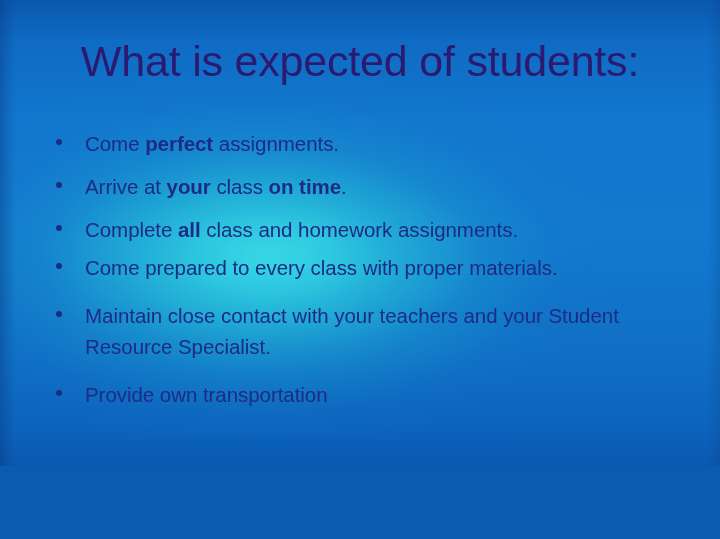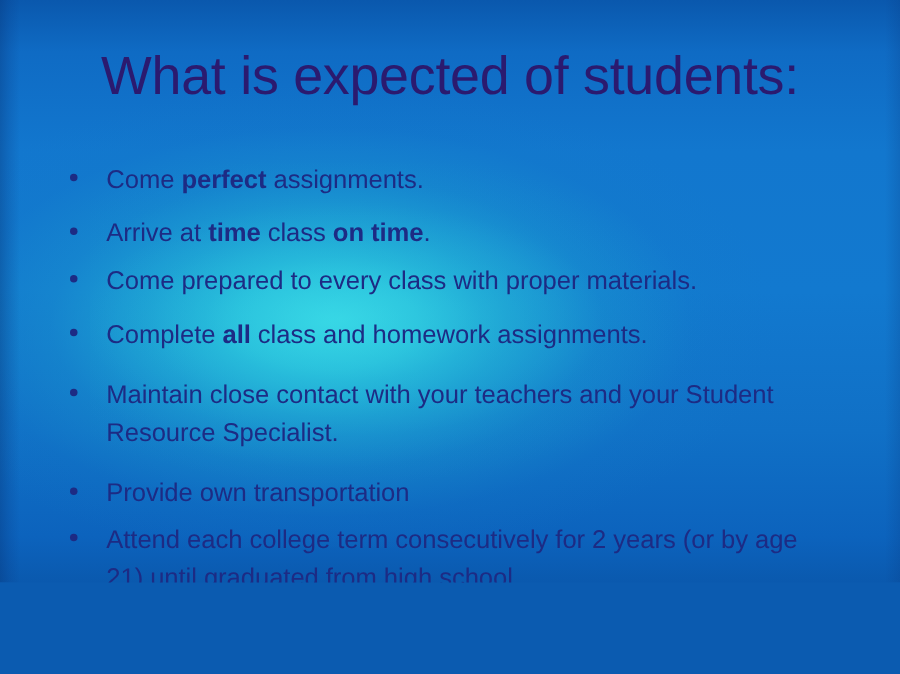--- a/index.html
+++ b/index.html
@@ -140,22 +140,21 @@
   <div id="glow2"></div>
   <div id="leftband"></div>
   <div id="rightband"></div>
 
   <div id="content">
 
     <div id="title">What is expected of students:</div>
 
     <div id="bullets">
         <div class="bullet b0"><span class="dot"></span><span><span>Come </span><span class="bi">perfect</span><span> assignments.</span></span></div>
-        <div class="bullet b1"><span class="dot"></span><span><span>Arrive at </span><b>time</b><span> class </span><span class="bi">on time</span><span>.</span></span></div>
+        <div class="bullet b1"><span class="dot"></span><span><span>Arrive at </span><b>your</b><span> class </span><span class="bi">on time</span><span>.</span></span></div>
+        <div class="bullet b3"><span class="dot"></span><span><span>Complete </span><span class="bi">all</span><span> class and homework assignments.</span></span></div>
         <div class="bullet b2"><span class="dot"></span><span><span>Come prepared to every class with proper materials.</span></span></div>
-        <div class="bullet b3"><span class="dot"></span><span><span>Complete </span><span class="bi">all</span><span> class and homework assignments.</span></span></div>
         <div class="bullet b4"><span class="dot"></span><span><span>Maintain close contact with your teachers and your Student Resource Specialist.</span></span></div>
         <div class="bullet b5"><span class="dot"></span><span><span>Provide own transportation</span></span></div>
-        <div class="bullet b6"><span class="dot"></span><span><span> Attend each college term consecutively for 2 years (or by age 21) until graduated from high school.</span></span></div>
       </div>
 
   </div>
 </div>
 
 </body></html>

